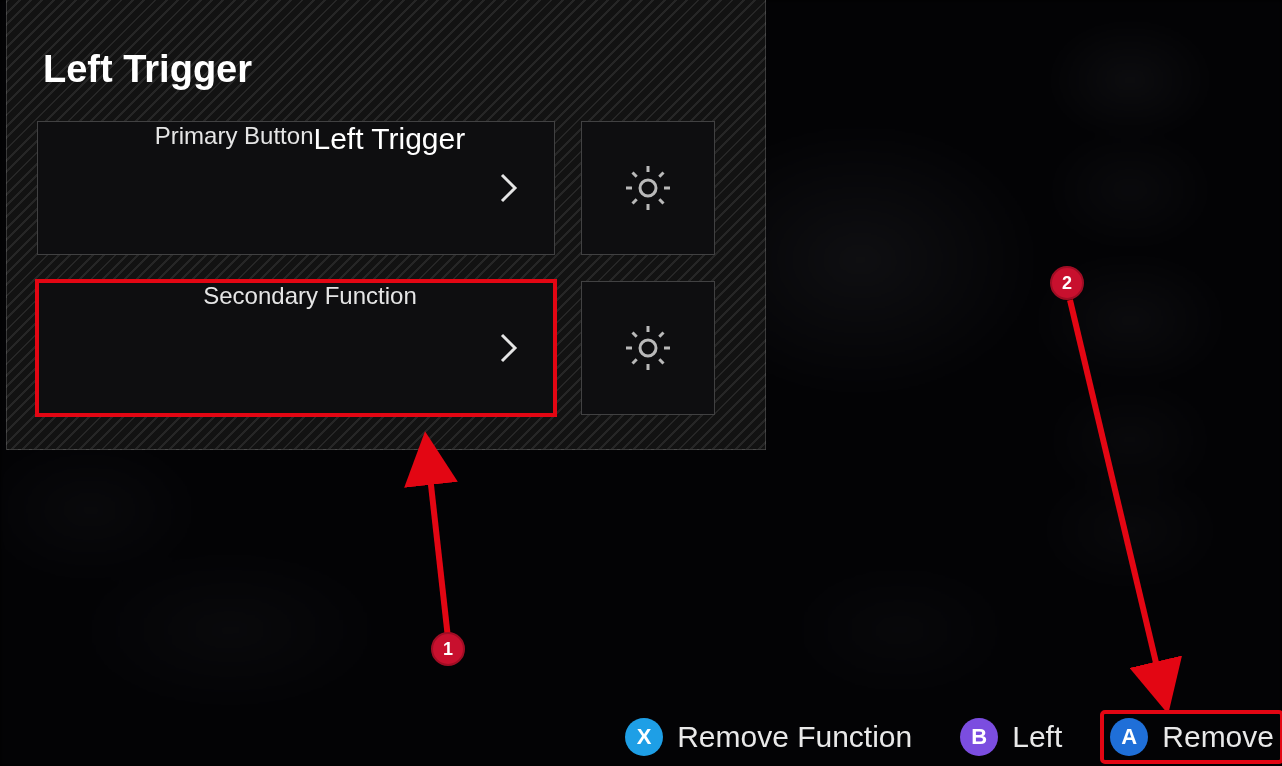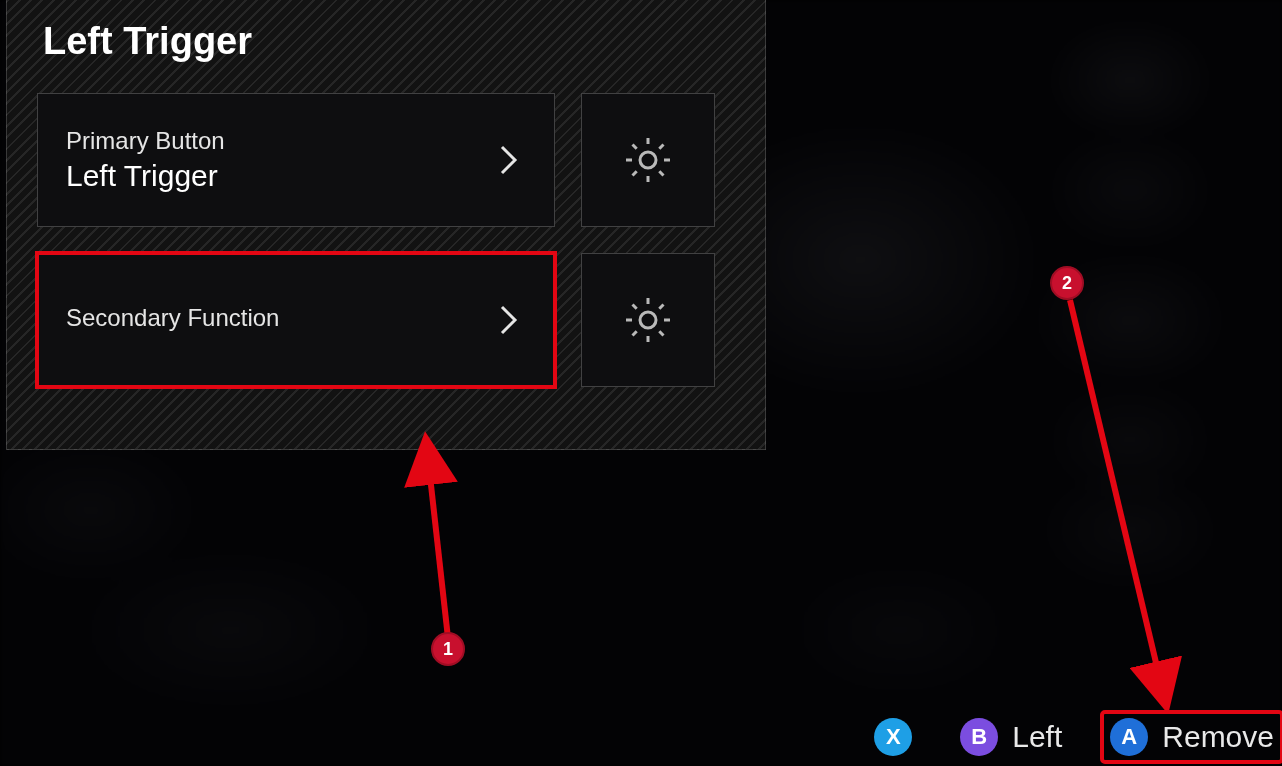--- a/index.html
+++ b/index.html
@@ -35,21 +35,21 @@
     width: 760px; height: 450px;
     background:
       repeating-linear-gradient(135deg,
         rgba(60,60,60,0.55) 0px,
         rgba(60,60,60,0.55) 2px,
         rgba(20,20,20,0.85) 2px,
         rgba(20,20,20,0.85) 8px),
       #0a0a0a;
     border: 1px solid rgba(180,180,180,0.25);
     border-top: none;
-    padding: 20px 30px 36px 30px;
+    padding: 48px 30px 36px 30px;
   }
 
   .panel-title {
     font-size: 38px;
     font-weight: 600;
     margin-bottom: 30px;
     padding-left: 6px;
   }
 
   .row {
@@ -58,21 +58,21 @@
     margin-bottom: 26px;
   }
 
   .card {
     position: relative;
     width: 518px;
     height: 134px;
     background: #0e0e10;
     border: 1px solid rgba(160,160,160,0.35);
     display: flex;
-    flex-direction: column;
+    flex-direction: row;
     justify-content: center;
     padding-left: 28px;
     cursor: pointer;
   }
   .card.highlight {
     outline: 4px solid #e30613;
     outline-offset: -2px;
   }
   .card-label {
     font-size: 24px;
@@ -219,20 +219,21 @@
           </g>
         </svg>
       </span>
     </div>
   </div>
 </div>
 
 <div class="actions">
   <div class="action">
     <span class="glyph x">X</span>
+    <span>Remove Function</span>
   </div>
   <div class="action">
     <span class="glyph b">B</span>
     <span>Left</span>
   </div>
   <div class="action highlight">
     <span class="glyph a">A</span>
     <span>Remove</span>
   </div>
 </div>

